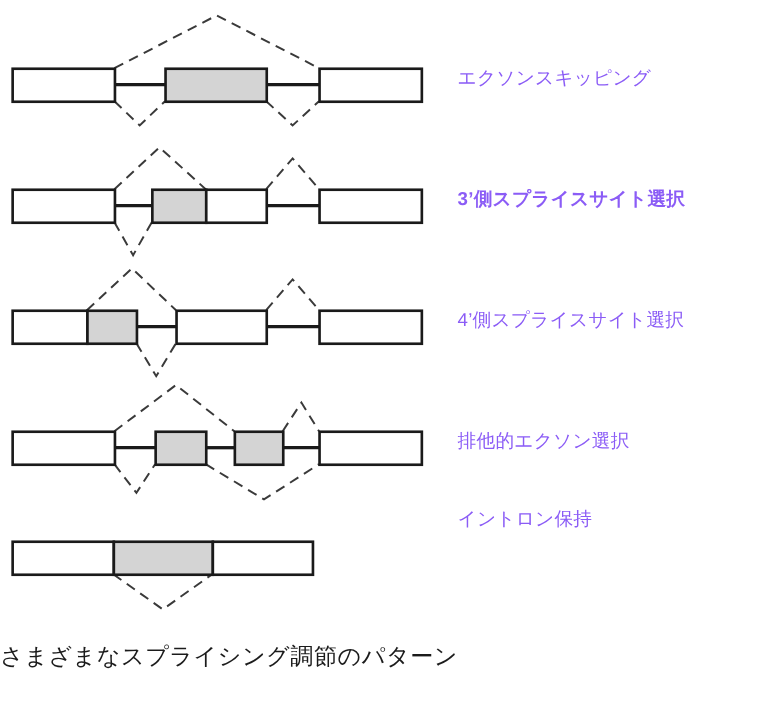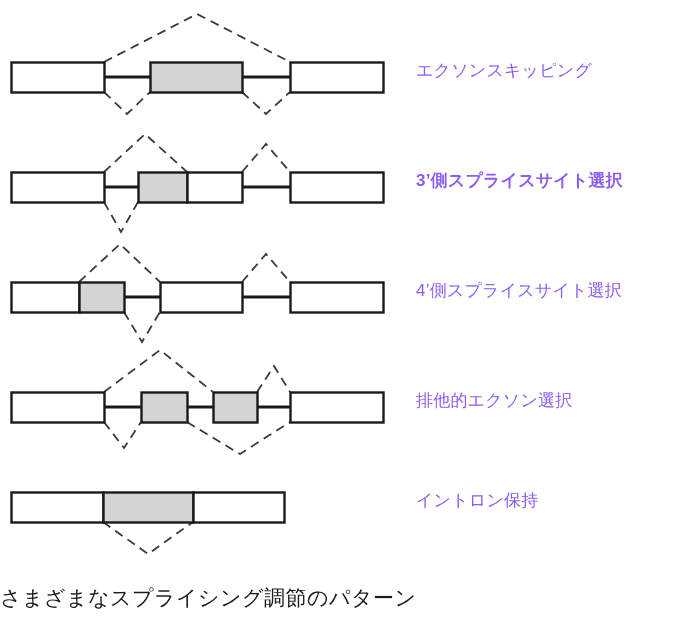--- a/index.html
+++ b/index.html
@@ -98,16 +98,16 @@
         <rect x="11.5" y="492.5" width="92" height="30" fill="#ffffff" stroke="#1a1a1a" stroke-width="2.4"></rect>
         <rect x="103.5" y="492.5" width="90" height="30" fill="#d4d4d4" stroke="#1a1a1a" stroke-width="2.4"></rect>
         <rect x="193.5" y="492.5" width="91" height="30" fill="#ffffff" stroke="#1a1a1a" stroke-width="2.4"></rect>
       </g>
     </svg>
   <div id="labels">
       <div class="row-label" style="left: 416px; top: 61px;">エクソンスキッピング</div>
       <div class="row-label" style="left: 416px; top: 171px; font-weight: bold;">3’側スプライスサイト選択</div>
       <div class="row-label" style="left: 416px; top: 281px;">4’側スプライスサイト選択</div>
       <div class="row-label" style="left: 416px; top: 391px;">排他的エクソン選択</div>
-      <div class="row-label" style="left: 416px; top: 491px;">イントロン保持</div>
+      <div class="row-label" style="left: 416px; top: 462px;">イントロン保持</div>
     </div>
   <div id="caption">さまざまなスプライシング調節のパターン</div>
 </div>
 
 </body></html>

